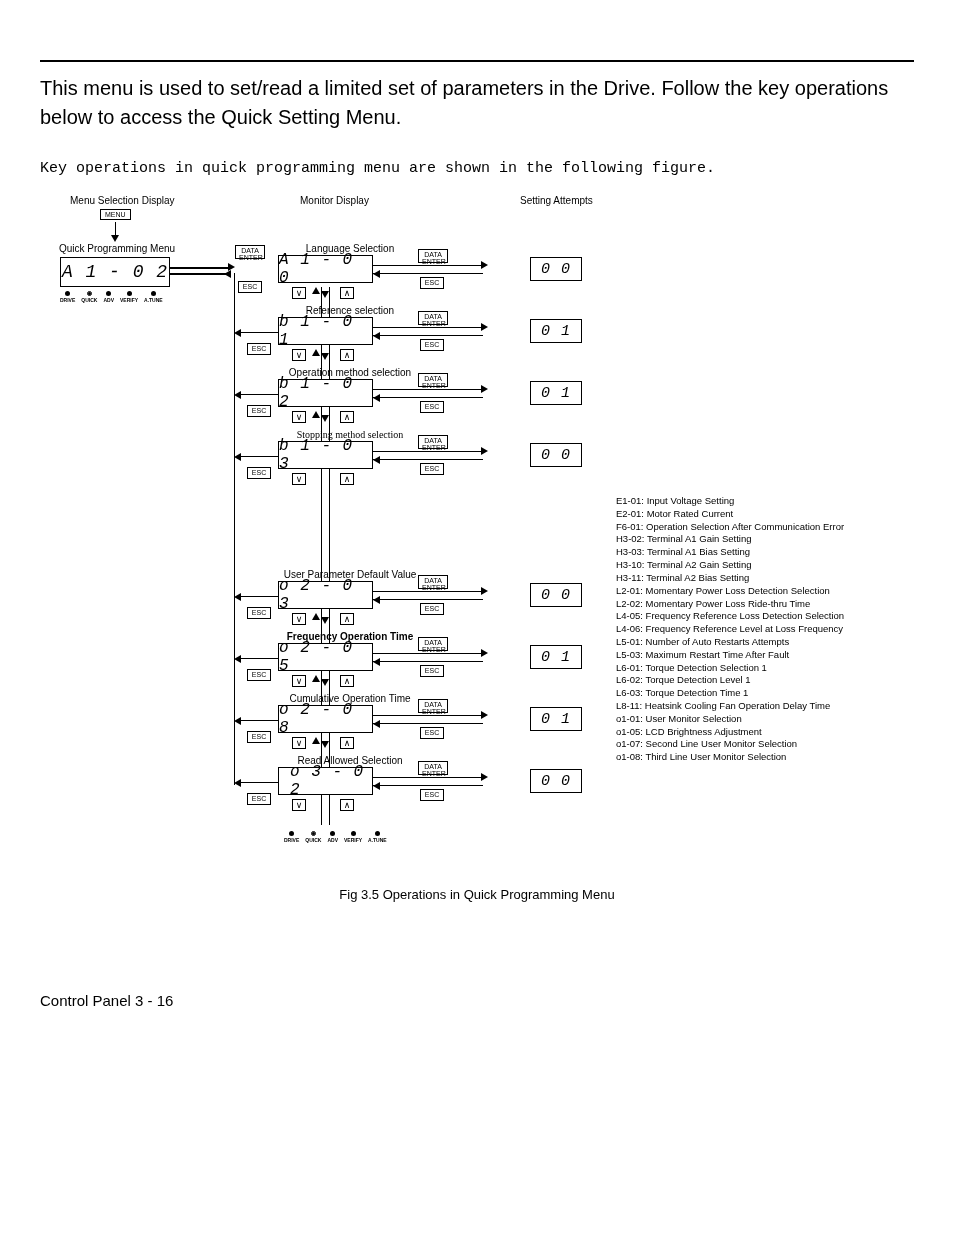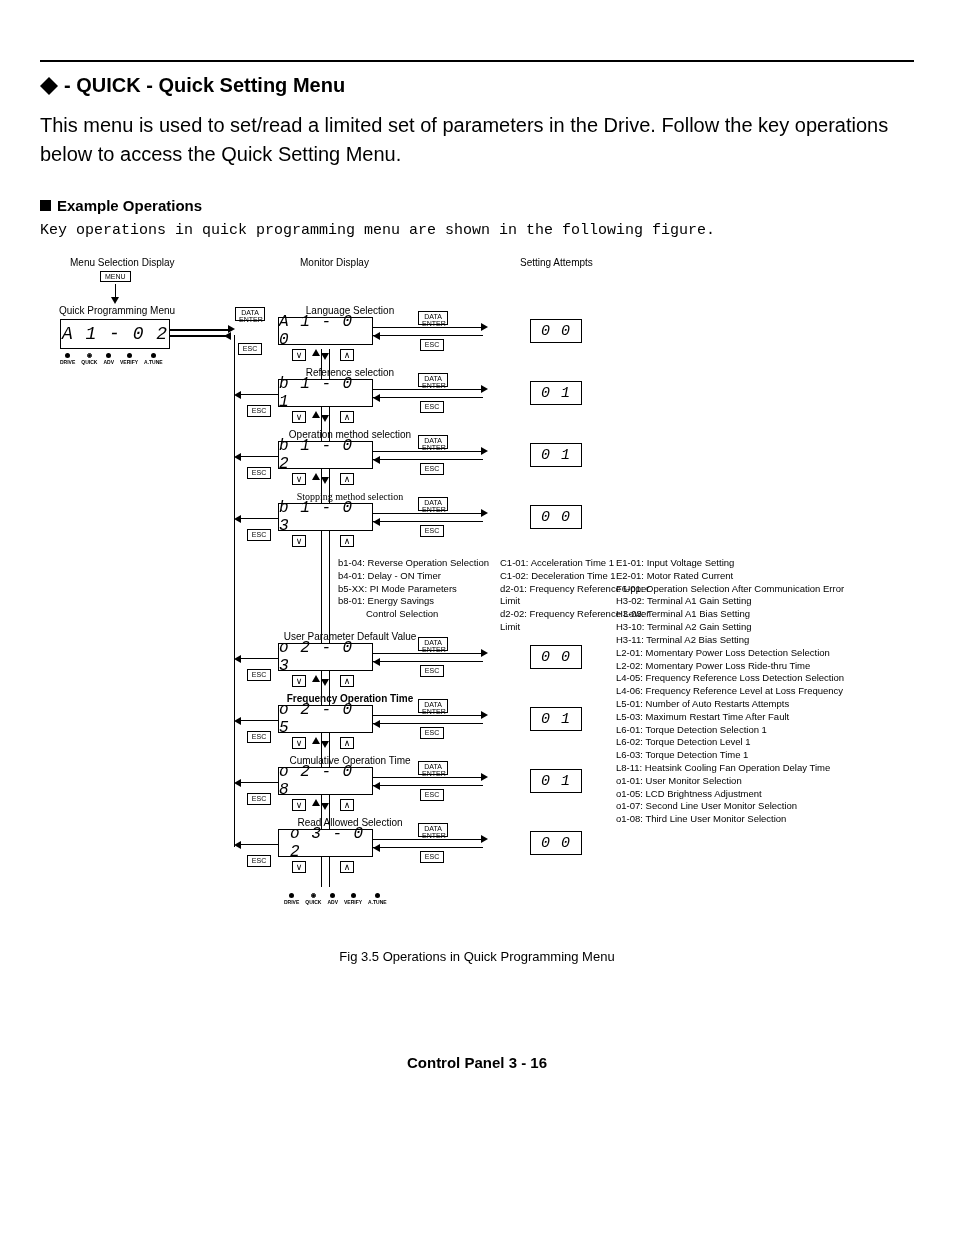--- a/index.html
+++ b/index.html
@@ -37,38 +37,30 @@
   .plist .r { white-space:nowrap; }
 
   .line { position:absolute; background:#000; }
   .hl { height:1px; } .vl { width:1px; }
   .arr-r { position:absolute; width:0; height:0; border-top:4px solid transparent; border-bottom:4px solid transparent; border-left:7px solid #000; }
   .arr-l { position:absolute; width:0; height:0; border-top:4px solid transparent; border-bottom:4px solid transparent; border-right:7px solid #000; }
   .arr-d { position:absolute; width:0; height:0; border-left:4px solid transparent; border-right:4px solid transparent; border-top:7px solid #000; }
   .arr-u { position:absolute; width:0; height:0; border-left:4px solid transparent; border-right:4px solid transparent; border-bottom:7px solid #000; } 
 
   .figcap { text-align:center; font-size:13px; margin-top: 12px; }
-  .footer { text-align:center; font-size:15px; margin-top: 90px; font-weight: bold; }
+  .footer { font-size:15px; margin-top: 90px; }
 </style>
 </head>
 <body>
 
 <div class="page-content">
 
-  <div class="h1">
-    <span class="diamond"></span>
-    <span> - QUICK -  Quick Setting Menu</span>
-  </div>
 
   <p class="intro">This menu is used to set/read a limited set of parameters in the Drive. Follow the key operations below to access the Quick Setting Menu.</p>
 
-  <div class="h2">
-    <span class="sq"></span>
-    <span>Example Operations</span>
-  </div>
 
   <p class="lead">Key operations in quick programming menu are shown in the following figure.</p>
 
   <div class="diagram">
 
     <div class="hdr" style="left:30px; top:0;">Menu Selection Display</div>
     <div class="hdr" style="left:260px; top:0;">Monitor Display</div>
     <div class="hdr" style="left:480px; top:0;">Setting Attempts</div>
 
     <div class="menu-btn" style="left:60px; top:14px;">MENU</div>
@@ -173,33 +165,20 @@
     <div class="arrowbtn" style="left:300px; top:278px;">∧</div>
     <div class="btn de" style="left:378px; top:240px;"><span style="white-space:pre-line;">DATA
 ENTER</span></div>
     <div class="btn esc" style="left:380px; top:268px;">ESC</div>
     <div class="line hl" style="left:333px; top:256px; width:110px;"></div>
     <div class="line hl" style="left:333px; top:264px; width:110px;"></div>
     <div class="arr-r" style="left:441px; top:252px;"></div>
       <div class="arr-l" style="left:333px; top:261px;"></div>
     <div class="disp result" style="left:490px; top:248px;">0 0</div>
 
-    <div class="plist" style="left:298px; top:300px; width:160px;">
-      <div class="r">b1-04: Reverse Operation Selection</div>
-      <div class="r">b4-01: Delay - ON Timer</div>
-      <div class="r">b5-XX: PI Mode Parameters</div>
-      <div class="r">b8-01: Energy Savings</div>
-      <div class="r" style="padding-left:28px;">Control Selection</div>
-    </div>
-    <div class="plist" style="left:460px; top:300px; width:150px;">
-      <div class="r">C1-01: Acceleration Time 1</div>
-      <div class="r">C1-02: Deceleration Time 1</div>
-      <div class="r" style="white-space:normal;">d2-01: Frequency Reference Upper Limit</div>
-      <div class="r" style="white-space:normal;">d2-02: Frequency Reference Lower Limit</div>
-    </div>
 
     <div class="label" style="left:222px; top:374px; width:176px;">User Parameter Default Value</div>
     <div class="disp" style="left:238px; top:386px; width:95px;">o 2 - 0 3</div>
     <div class="btn esc" style="left:207px; top:412px;">ESC</div>
     <div class="arr-l" style="left:194px; top:398px;"></div>
       <div class="line hl" style="left:200px; top:401px; width:38px;"></div>
     <div class="arrowbtn" style="left:252px; top:418px;">∨</div>
     <div class="arr-u" style="left:272px; top:418px;"></div>
       <div class="arr-d" style="left:281px; top:422px;"></div>
     <div class="arrowbtn" style="left:300px; top:418px;">∧</div>

